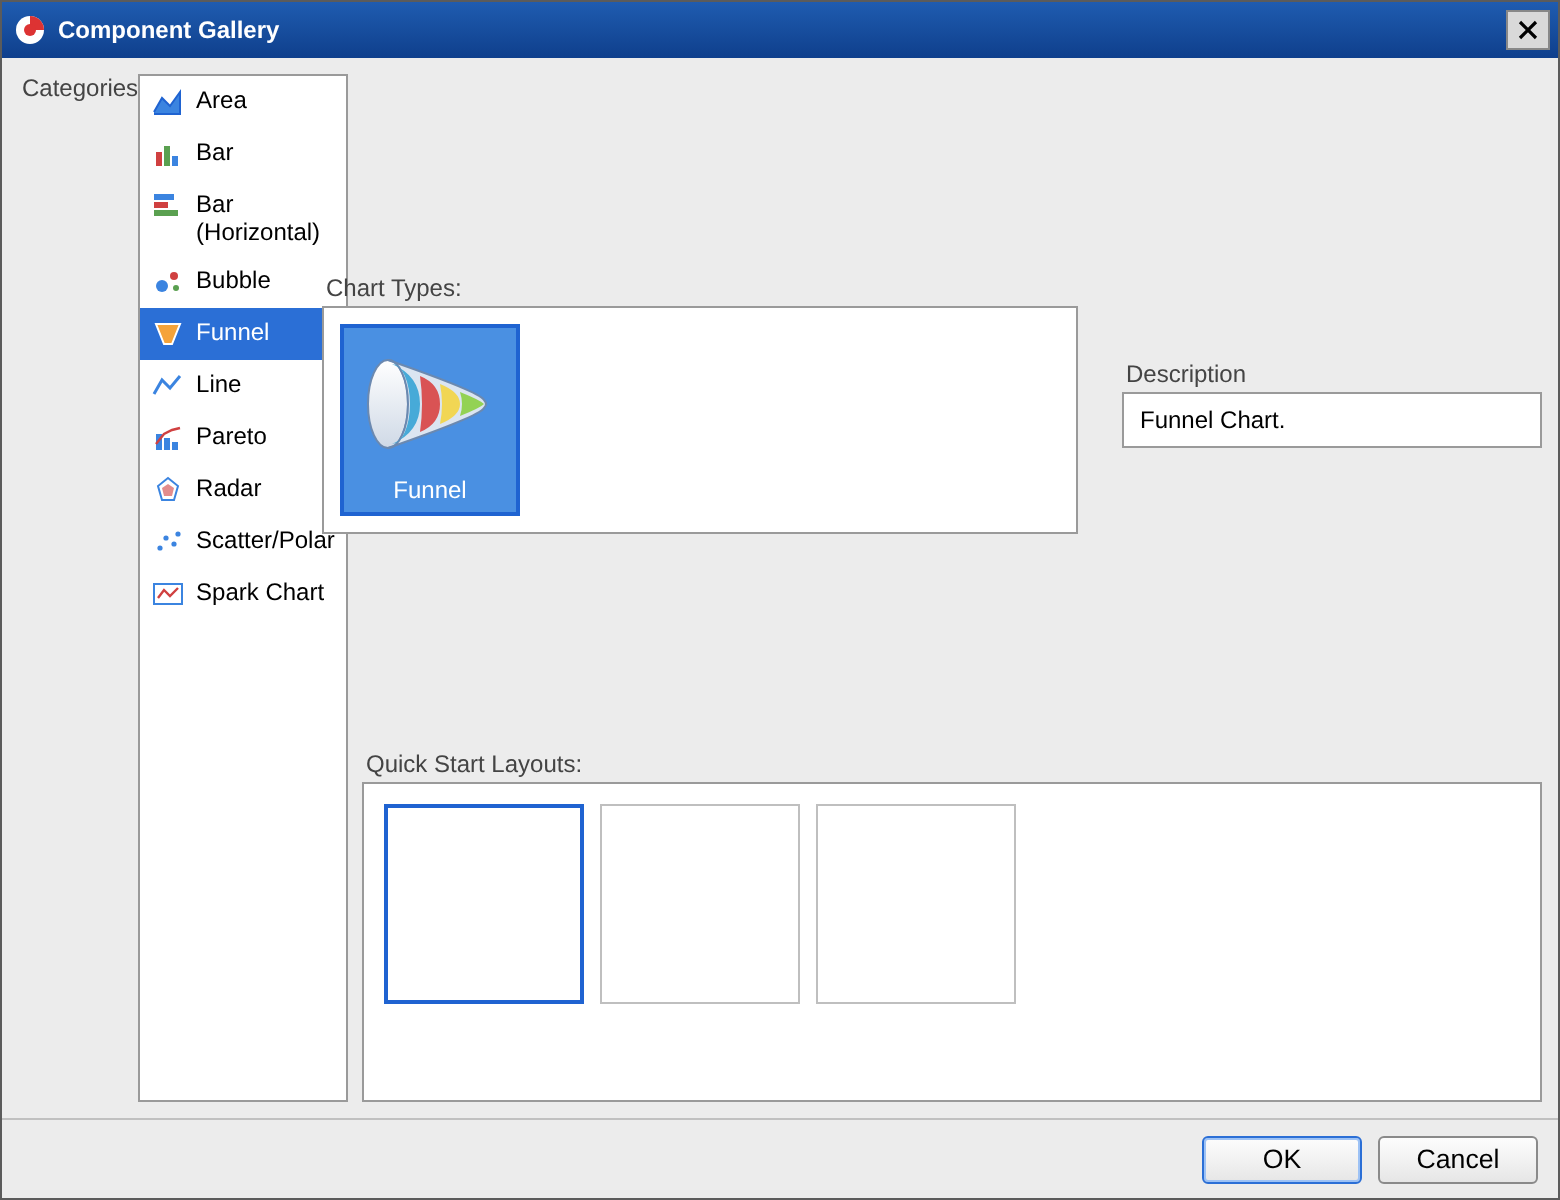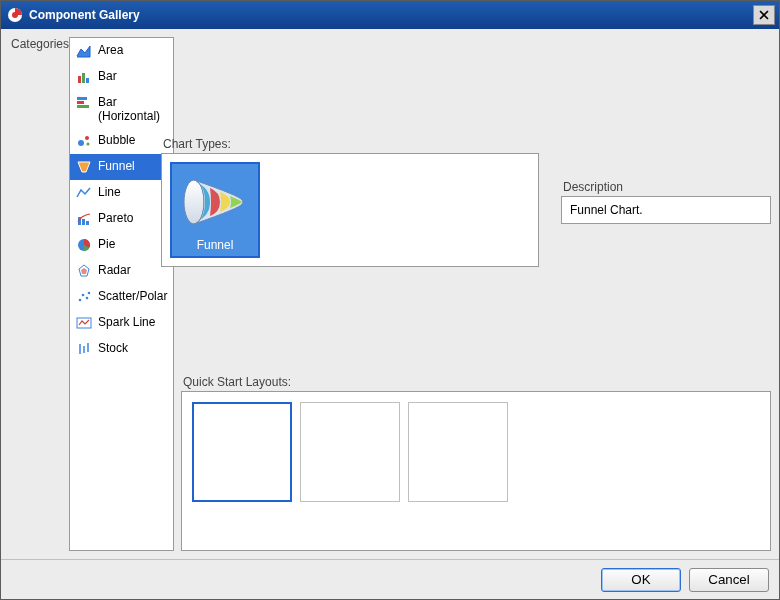--- a/index.html
+++ b/index.html
@@ -115,56 +115,40 @@
           <span class="cat-icon"><svg viewBox="0 0 16 16">
               <rect x="2" y="6" width="3" height="8" fill="#3b84e0"></rect>
               <rect x="6" y="8" width="3" height="6" fill="#3b84e0"></rect>
               <rect x="10" y="10" width="3" height="4" fill="#3b84e0"></rect>
               <polyline points="2,11 6,6 10,4 14,3" fill="none" stroke="#d04040" stroke-width="1.2"></polyline>
             </svg></span>
           <span>Pareto</span>
         </div>
         <div class="cat-item">
           <span class="cat-icon"><svg viewBox="0 0 16 16">
-              <circle cx="8" cy="8" r="6" fill="#3b84e0"></circle>
-              <path d="M8 8 L8 2 A6 6 0 0 1 13.2 11 Z" fill="#d04040"></path>
-              <path d="M8 8 L13.2 11 A6 6 0 0 1 8 14 Z" fill="#5aa050"></path>
-            </svg></span>
-          <span>Pie</span>
-        </div>
-        <div class="cat-item">
-          <span class="cat-icon"><svg viewBox="0 0 16 16">
               <polygon points="8,2 13,6 11,13 5,13 3,6" fill="none" stroke="#3b84e0"></polygon>
               <polygon points="8,5 11,7 10,11 6,11 5,7" fill="#d04040" opacity="0.6"></polygon>
             </svg></span>
           <span>Radar</span>
         </div>
         <div class="cat-item">
           <span class="cat-icon"><svg viewBox="0 0 16 16">
               <circle cx="4" cy="11" r="1.3" fill="#3b84e0"></circle>
               <circle cx="7" cy="6" r="1.3" fill="#3b84e0"></circle>
               <circle cx="11" cy="9" r="1.3" fill="#3b84e0"></circle>
               <circle cx="13" cy="4" r="1.3" fill="#3b84e0"></circle>
             </svg></span>
           <span>Scatter/Polar</span>
         </div>
         <div class="cat-item">
           <span class="cat-icon"><svg viewBox="0 0 16 16">
               <rect x="1" y="3" width="14" height="10" fill="none" stroke="#3b84e0"></rect>
               <polyline points="3,10 6,6 9,9 13,5" fill="none" stroke="#d04040" stroke-width="1.2"></polyline>
             </svg></span>
-          <span>Spark Line</span>
-        </div>
-        <div class="cat-item">
-          <span class="cat-icon"><svg viewBox="0 0 16 16">
-              <line x1="4" y1="3" x2="4" y2="13" stroke="#3b84e0" stroke-width="1.5"></line>
-              <line x1="8" y1="5" x2="8" y2="12" stroke="#3b84e0" stroke-width="1.5"></line>
-              <line x1="12" y1="2" x2="12" y2="11" stroke="#3b84e0" stroke-width="1.5"></line>
-            </svg></span>
-          <span>Stock</span>
+          <span>Spark Chart</span>
         </div>
       </div>
   </div>
 
   <div class="col-right">
 
     <div class="row-top">
 
       <div class="chart-types-wrap">
         <div class="group-label">Chart Types:</div>

